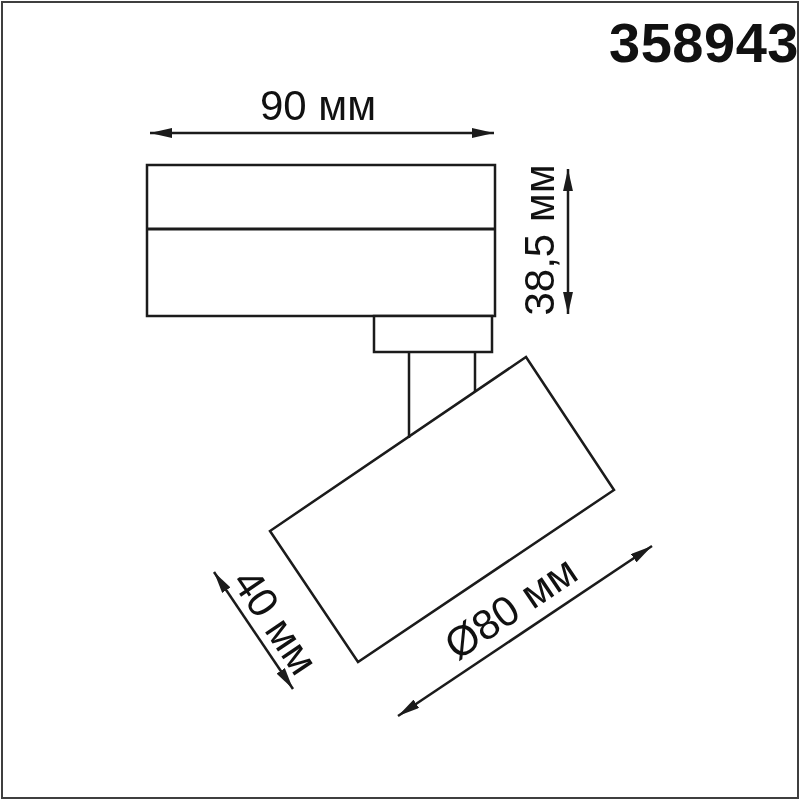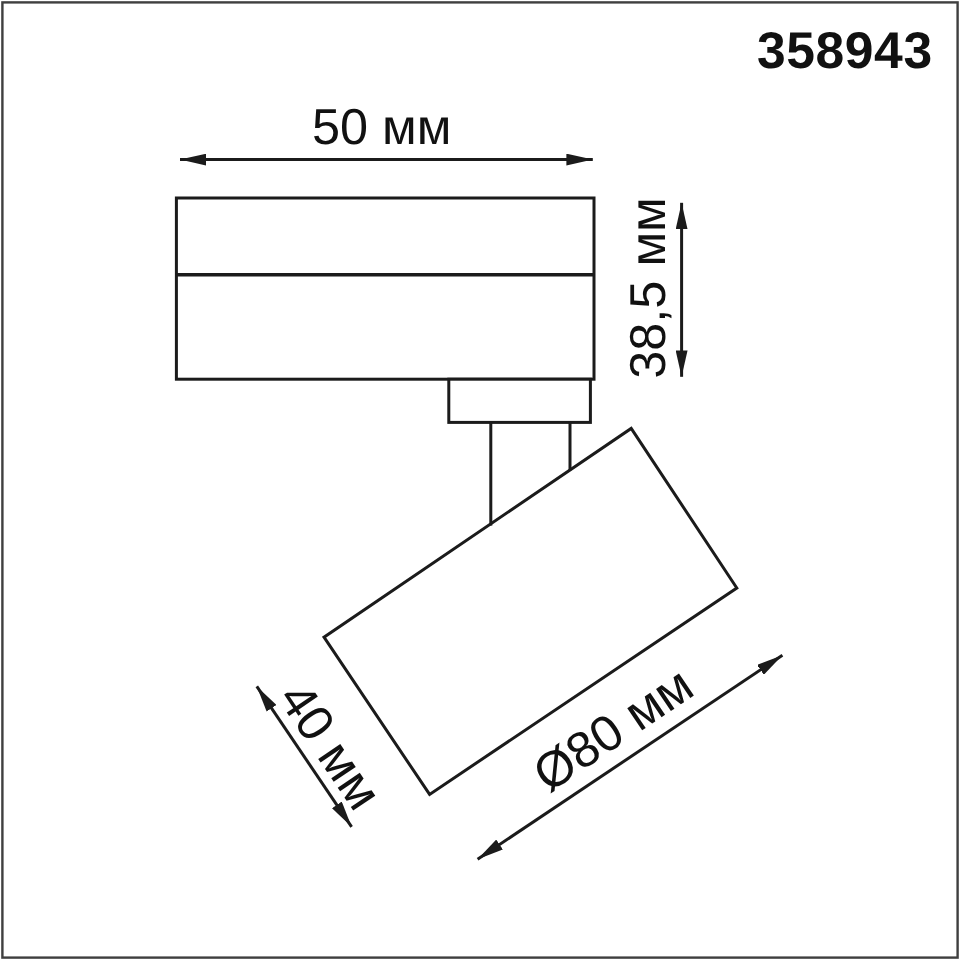--- a/index.html
+++ b/index.html
@@ -52,21 +52,21 @@
     position: absolute;
     color: var(--text, #111111);
     font-size: 42px;
     line-height: 1;
     white-space: nowrap;
     transform: translate(-50%, -50%);
   }
   .product-code {
     left: 704px;
     top: 43px;
-    font-size: 43px;
+    font-size: 56px;
     font-weight: 700;
     letter-spacing: 0.5px;
   }
   .dim-width {
     left: 318px;
     top: 106px;
   }
   .dim-height {
     left: 540px;
     top: 240px;
@@ -108,21 +108,21 @@
 
     <line class="thinline" x1="409" y1="352" x2="409" y2="438"></line>
     <line class="thinline" x1="475" y1="352" x2="475" y2="392"></line>
 
     <line class="dimline" x1="150" y1="133" x2="494" y2="133" marker-start="url(#ah)" marker-end="url(#ah)"></line>
     <line class="dimline" x1="568" y1="169" x2="568" y2="314" marker-start="url(#ah)" marker-end="url(#ah)"></line>
     <line class="dimline" x1="214" y1="572" x2="293" y2="689" marker-start="url(#ah)" marker-end="url(#ah)"></line>
     <line class="dimline" x1="398" y1="716" x2="652" y2="546" marker-start="url(#ah)" marker-end="url(#ah)"></line>
   </svg>
 
-  <div class="label dim-width">50 мм</div>
+  <div class="label dim-width">90 мм</div>
 
   <div class="label dim-height">38,5 мм</div>
 
   <div class="label dim-head-length">40 мм</div>
 
   <div class="label dim-head-diameter">Ø80 мм</div>
 
 </div>
 
 </body></html>

